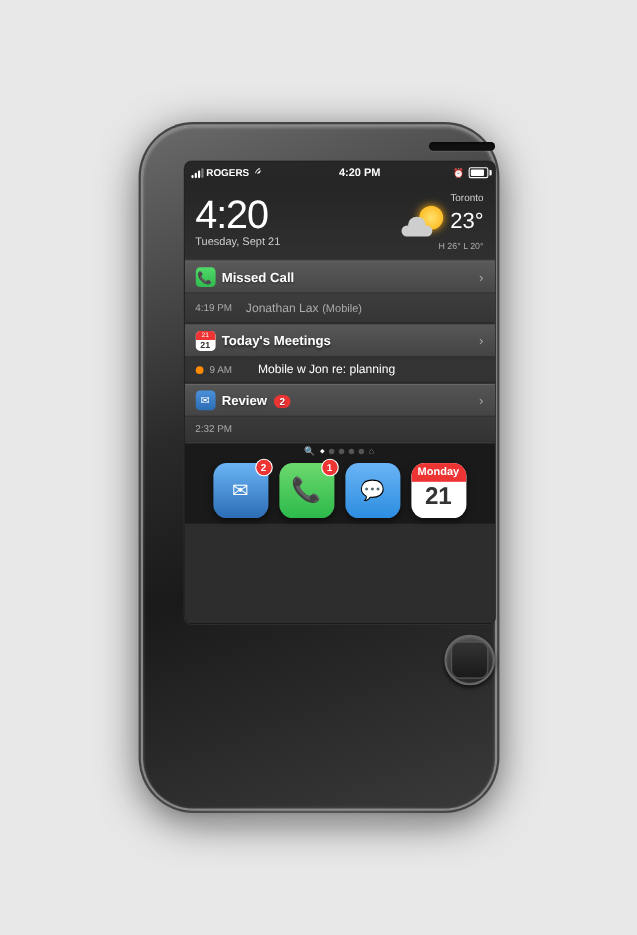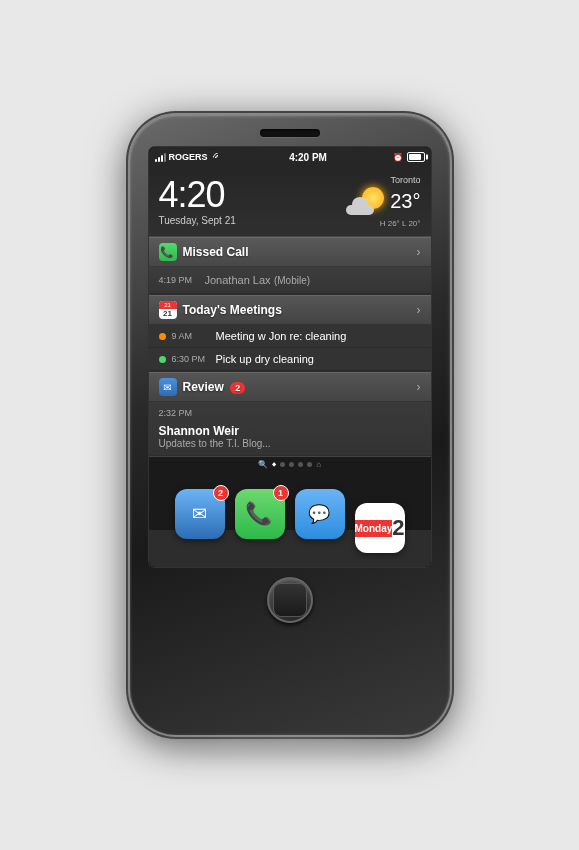--- a/index.html
+++ b/index.html
@@ -18,21 +18,21 @@
       background: linear-gradient(160deg, #6a6a6a 0%, #2a2a2a 40%, #1a1a1a 60%, #3a3a3a 100%);
       border-radius: 46px;
       position: relative;
       box-shadow:
         0 0 0 2px #888,
         0 0 0 4px #444,
         0 8px 40px rgba(0,0,0,0.7),
         inset 0 1px 3px rgba(255,255,255,0.3);
       display: flex;
       flex-direction: column;
-      align-items: center;
+      align-items: flex-end;
     }
 
     .phone-outer::after {
       content: '';
       position: absolute;
       bottom: -18px;
       left: 30px;
       right: 30px;
       height: 14px;
       background: linear-gradient(to bottom, rgba(200,200,200,0.4), transparent);
@@ -547,50 +547,41 @@
               <div class="cal-num" style="color:#333;font-size:8px;font-weight:bold;line-height:1.2;">21</div>
             </div>
             <span class="notif-header-title">Today's Meetings</span>
           </div>
           <span class="notif-chevron">›</span>
         </div>
         <div class="meetings-list">
           <div class="meeting-row">
             <div class="meeting-dot dot-orange"></div>
             <span class="meeting-time">9 AM</span>
-            <span class="meeting-title">Meeting w Jon re: cleaning</span>
-          </div>
-          <div class="meeting-row">
-            <div class="meeting-dot dot-green"></div>
-            <span class="meeting-time">6:30 PM</span>
-            <span class="meeting-title">Pick up dry cleaning</span>
+            <span class="meeting-title">Mobile w Jon re: planning</span>
           </div>
         </div>
       </div>
 
       <div class="notif-section">
         <div class="notif-header">
           <div class="notif-header-left">
             <div class="app-icon-small icon-mail-small">
               <span style="color:#fff;font-size:10px;">✉</span>
             </div>
             <span class="notif-header-title">
               <span>Review</span>
               <span class="notif-badge">2</span>
             </span>
           </div>
           <span class="notif-chevron">›</span>
         </div>
         <div class="email-row">
           <div class="email-row-inner">
             <span class="email-time">2:32 PM</span>
-            <div>
-              <div class="email-sender">Shannon Weir</div>
-              <div class="email-preview">Updates to the T.I. Blog...</div>
-            </div>
           </div>
         </div>
       </div>
 
       <div class="dock-bar">
         <div class="dock-dots-row">
           <span class="dock-dots-search">🔍</span>
           <span style="color:#fff;font-size:6px;">⬥</span>
           <div class="dock-dot"></div>
           <div class="dock-dot"></div>
@@ -607,21 +598,21 @@
 
           <div class="dock-app-icon dock-icon-phone">
             <span class="icon-phone-glyph">📞</span>
             <div class="badge">1</div>
           </div>
 
           <div class="dock-app-icon dock-icon-messages">
             <span class="icon-bubble">💬</span>
           </div>
 
-          <div class="dock-app-icon dock-icon-calendar" style="flex-direction:row;justify-content:flex-start;margin-top:28px;">
+          <div class="dock-app-icon dock-icon-calendar" style="flex-direction:column;justify-content:flex-start;">
             <div class="cal-header">Monday</div>
             <div class="cal-day">21</div>
           </div>
         </div>
       </div>
     </div>
   </div>
 
   <div class="home-button-area">
     <div class="home-button">

